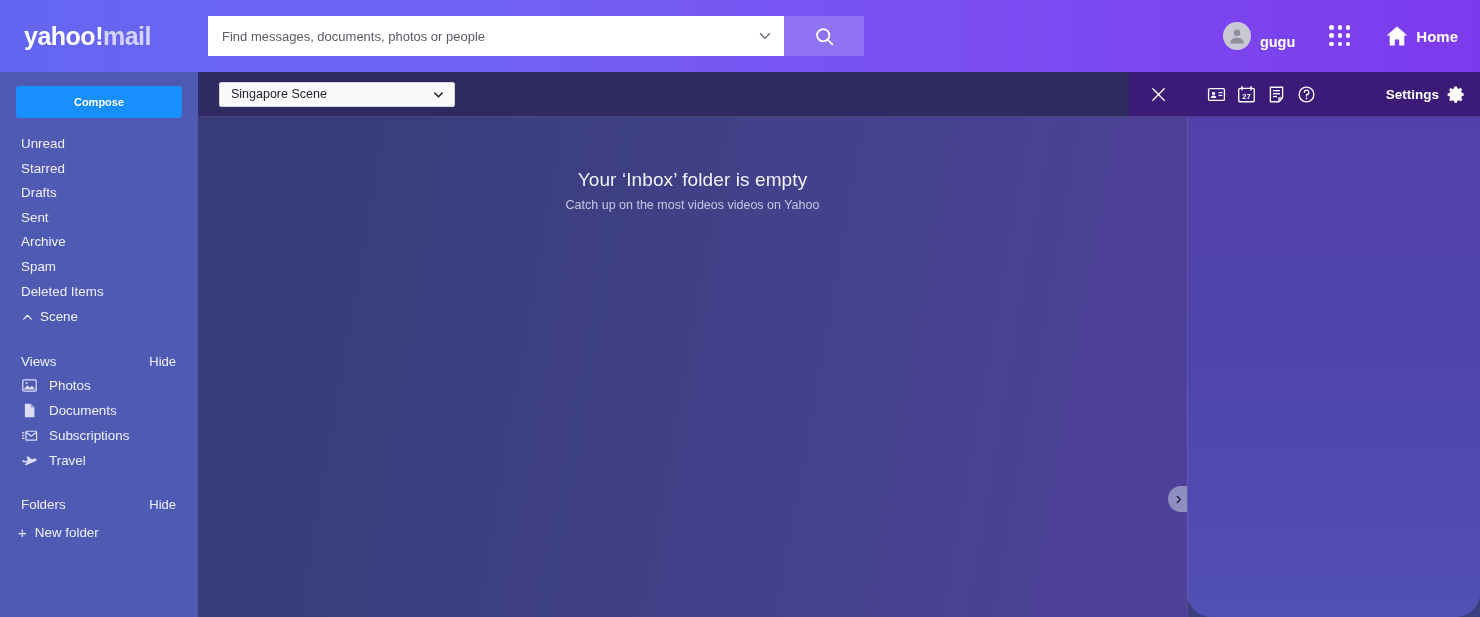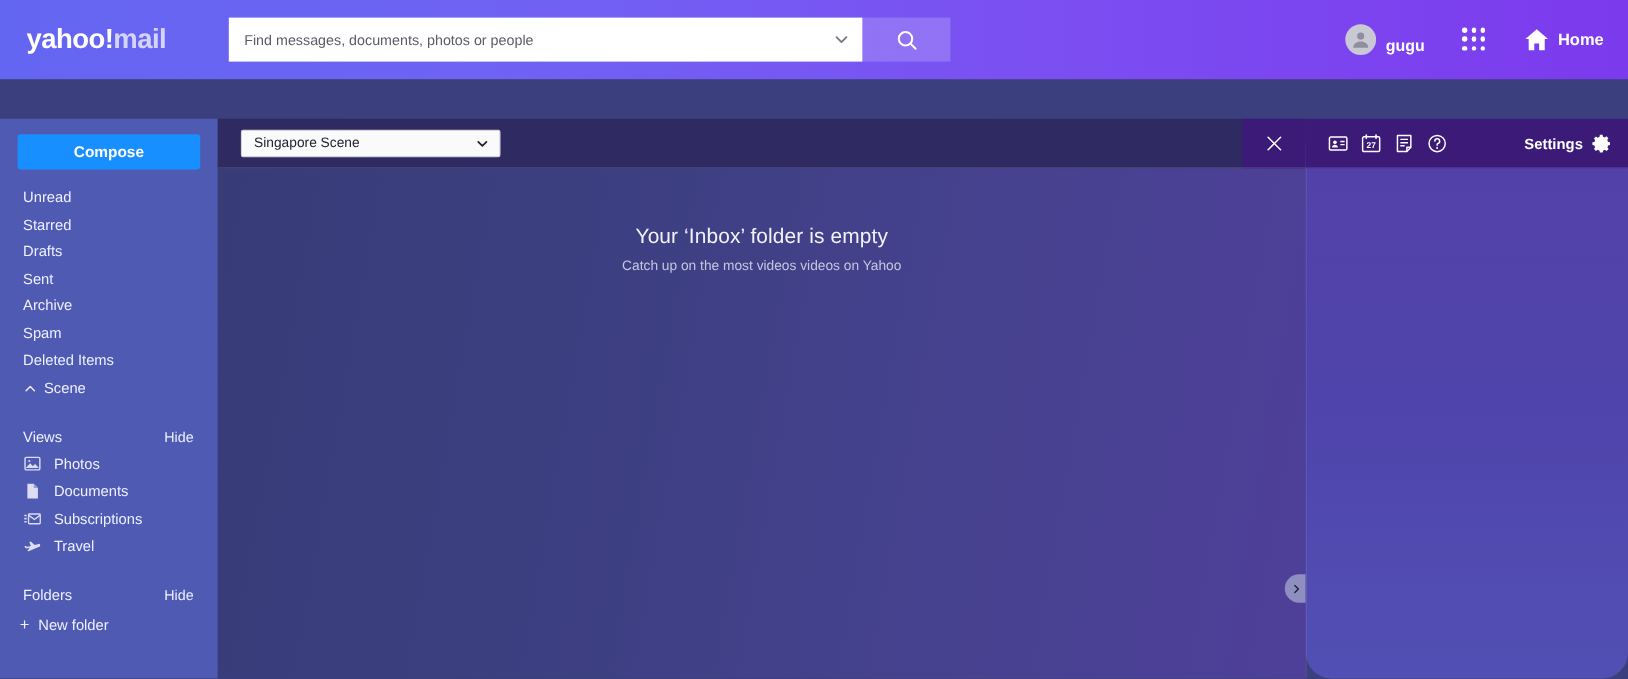--- a/index.html
+++ b/index.html
@@ -2,21 +2,21 @@
 <html><head>
 <meta charset="utf-8">
 <style>
   * { box-sizing: border-box; margin: 0; padding: 0; }
   html, body {
     width: 1480px; height: 617px;
     overflow: hidden;
     font-family: "Liberation Sans", sans-serif;
     background: #3b3f7d;
   }
-  .app { position: relative; width: 1480px; height: 617px; display: flex; flex-direction: column; gap: 36px; }
+  .app { position: relative; width: 1480px; height: 617px; display: flex; flex-direction: column; }
 
   
   .header {
     height: 72px; flex: 0 0 72px;
     background: linear-gradient(90deg, #6366f1 0%, #6f63f3 30%, #7b50f2 62%, #7c3aed 100%);
     display: flex; align-items: center;
     padding: 0 22px 0 24px;
     position: relative; z-index: 5;
   }
   .logo {
@@ -70,21 +70,21 @@
   
   .sidebar {
     width: 198px; flex: 0 0 198px;
     background: #4f5ab2;
     padding: 14px 0 0 0;
     overflow: hidden;
   }
   .compose {
     display: block; width: 166px; height: 32px; margin: 0 auto 14px auto;
     background: #188fff; color: #fff; border: 0; border-radius: 3px;
-    font-family: inherit; font-size: 14px; font-weight: bold; cursor: pointer;
+    font-family: inherit; font-size: 11px; font-weight: bold; cursor: pointer;
     line-height: 32px; text-align: center;
   }
   .folder {
     position: relative; height: 24.6px; line-height: 24.6px;
     padding-left: 21px; color: #eef0ff; font-size: 13.4px;
     cursor: pointer; white-space: nowrap;
   }
   .folder.active {
     background: #5a6bc7; color: #ffffff; font-weight: bold;
   }

